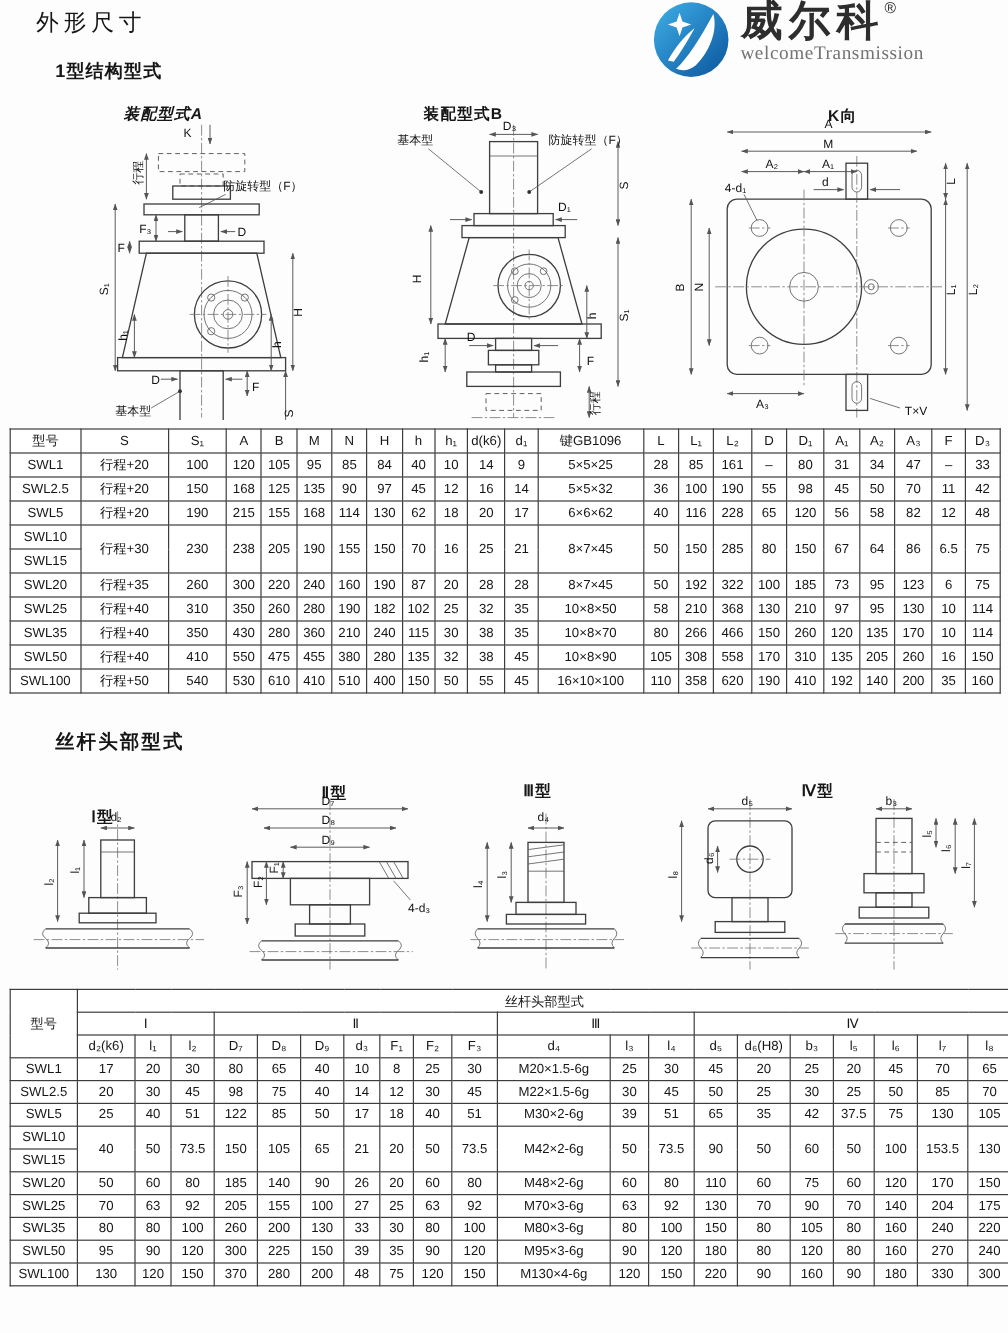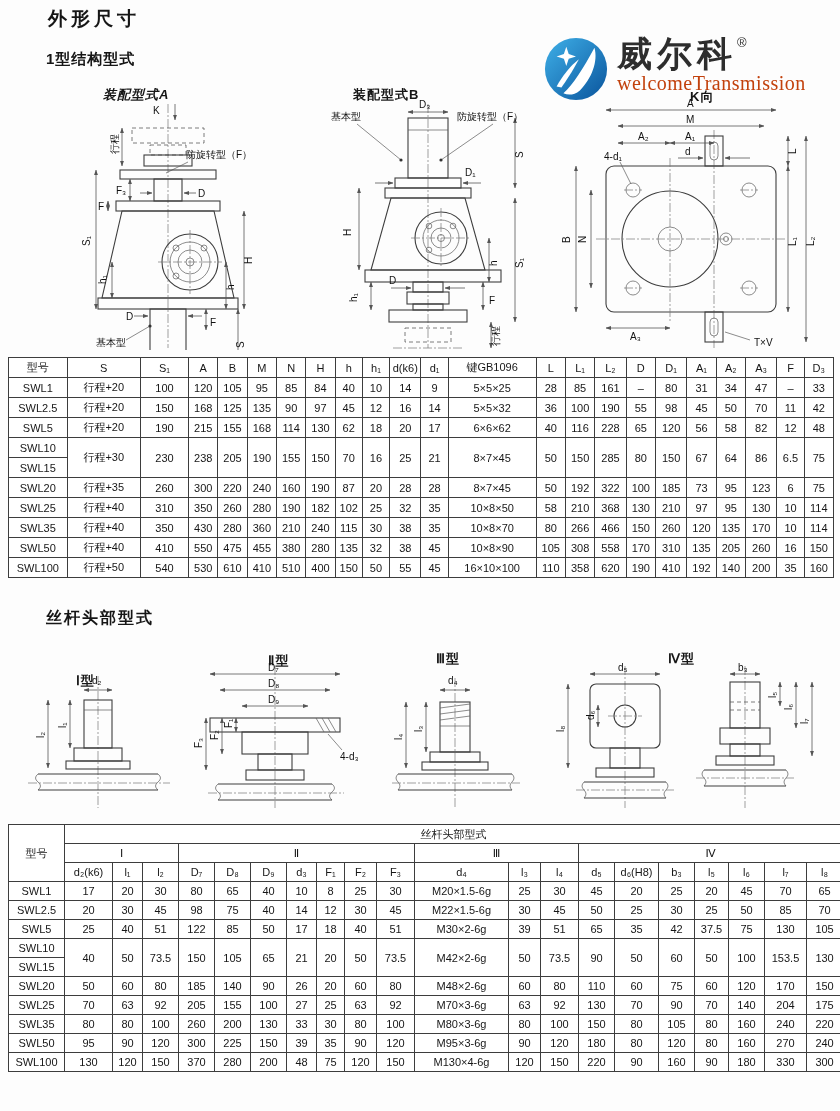--- a/index.html
+++ b/index.html
@@ -1,28 +1,28 @@
 <!DOCTYPE html>
 <html><head>
 <meta charset="utf-8">
 <style>
   html,body{margin:0;padding:0;background:#e8e8e8;}
   #page{position:relative;width:840px;height:1111px;background:#fdfdfd;margin:0 auto;
         font-family:"Liberation Sans",sans-serif;color:#161616;overflow:hidden;}
   .abs{position:absolute;}
-  #page-title{left:48px;top:6px;font-size:19px;font-weight:bold;letter-spacing:4px;}
+  #page-title{left:30px;top:6px;font-size:19px;font-weight:normal;letter-spacing:4px;}
   #section1{left:46px;top:50px;font-size:15px;font-weight:bold;letter-spacing:1px;}
   #section2{left:46px;top:608px;font-size:16px;font-weight:bold;letter-spacing:2px;}
   .cap{position:absolute;font-size:13px;font-weight:bold;letter-spacing:1px;}
   
-  #logo{left:543px;top:0;width:276px;height:68px;display:flex;align-items:flex-start;margin-top:36px;}
+  #logo{left:543px;top:0;width:276px;height:68px;display:flex;align-items:flex-start;}
   #logo-text{margin-left:8px;line-height:1;}
   #logo-name{font-size:35px;font-weight:bold;letter-spacing:5px;color:#2d2d2d;}
   #logo-reg{font-size:13px;vertical-align:top;color:#2d2d2d;}
-  #logo-sub{font-family:"Liberation Serif",serif;font-size:20px;color:#c2410c;margin-top:2px;letter-spacing:.5px;}
+  #logo-sub{font-family:"Liberation Serif",serif;font-size:16px;color:#737373;margin-top:2px;letter-spacing:.5px;}
   
   table{border-collapse:collapse;table-layout:fixed;width:100%;background:#fff;}
   th,td{border:1px solid #3d3d3d;text-align:center;vertical-align:middle;
         font-size:11px;font-weight:normal;padding:1px 0;height:17px;
         white-space:nowrap;overflow:hidden;}
   #table1-wrap{left:8px;top:357px;width:826px;}
   #table2-wrap{left:8px;top:824px;width:826px;}
   #table2-wrap th,#table2-wrap td{height:16px;}
   
   svg text{font-family:"Liberation Sans",sans-serif;font-size:10px;fill:#111;}

